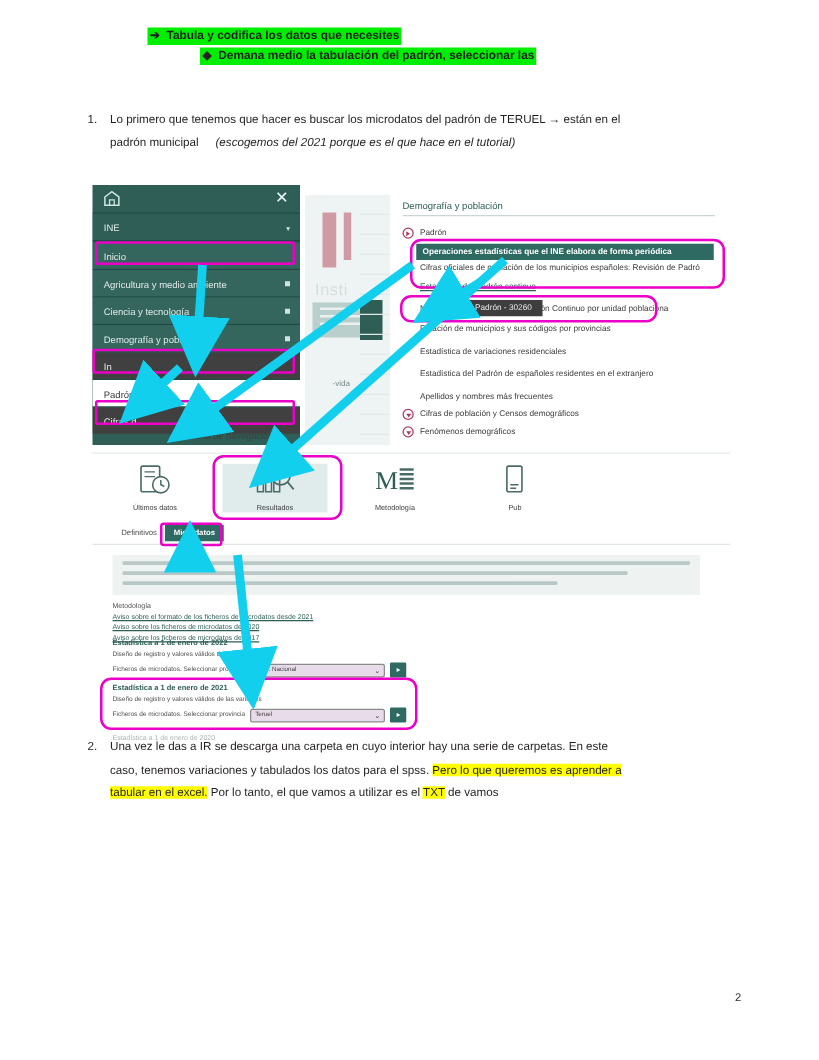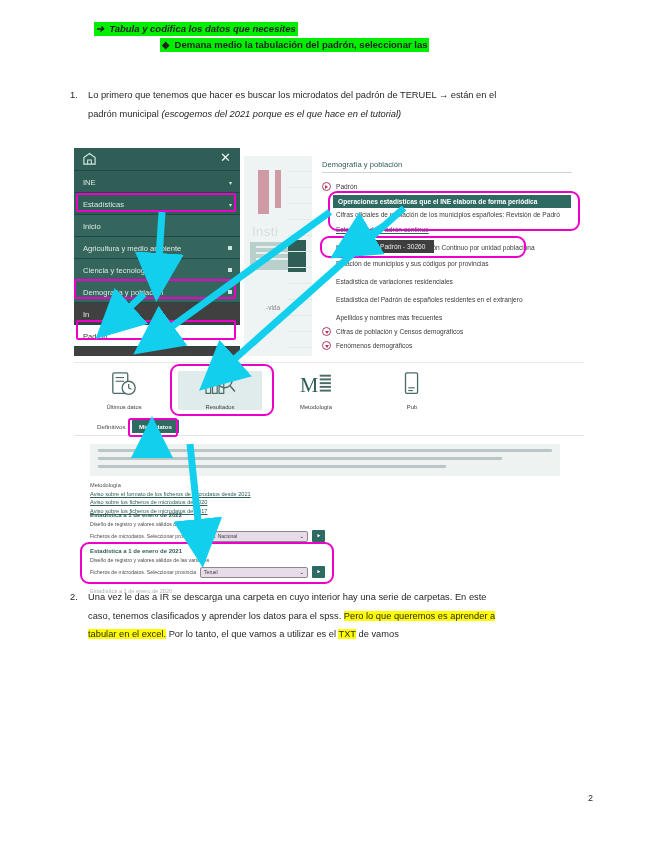--- a/index.html
+++ b/index.html
@@ -10,32 +10,32 @@
     font-family:"Liberation Sans", sans-serif;
     color:#231f20;
     position:relative;
     overflow:hidden;
   }
 
   
   .hl-block { position:absolute; left:0; top:22px; width:655px; }
   .hl-line { display:block; white-space:nowrap; font-size:9.5px; font-weight:bold; color:#231f20; line-height:13px; margin-bottom:3px; }
   .hl-line .mark { background:#00ee00; padding:1px 2px 2px 2px; }
-  .l1 { margin-left:94px;font-style:italic; }
+  .l1 { margin-left:118px; }
   .l2 { margin-left:160px; }
   .l3 { margin-left:176px; }
   .arrow-g { font-weight:bold; }
 
   
   .num-item { position:absolute; display:flex; font-size:9.3px; line-height:18.5px; }
   .num-item .num { width:22px; flex:0 0 22px; text-align:left; padding-left:4px; }
   .num-item .body { width:420px; }
   #para1 { left:66px; top:86px; }
   #para2 { left:66px; top:588px; }
-  .it { font-style:italic; }
+  .it { font-style:italic;margin-left:11px; }
   .yh { background:#ffff00; }
 
   
   .shot { position:absolute; left:74px; top:148px; width:510px; height:420px; }
 
   
   .shot-bg { position:absolute; inset:0; background:#ffffff; }
 
   
   .navpanel {
@@ -217,38 +217,37 @@
         <svg width="15" height="14" viewBox="0 0 16 15">
             <path d="M2 6 L8 1.5 L14 6 L14 13 L2 13 Z" fill="none" stroke="#cfe5e1" stroke-width="1.3"></path>
             <path d="M6 13 L6 8.5 L10 8.5 L10 13" fill="none" stroke="#cfe5e1" stroke-width="1.1"></path>
           </svg>
       </span>
       <span class="nav-close">✕</span>
     </div>
     <div class="nav-sep"></div>
     <div class="nav-row"><span>INE</span><span class="car">▾</span></div>
     <div class="nav-sep"></div>
-    <div class="nav-row"><span>Estadísticas</span><span class="car">▾</span></div>
     <div class="nav-sep"></div>
     <div class="nav-row alt"><span>Inicio</span></div>
     <div class="nav-sep"></div>
     <div class="nav-row alt"><span>Agricultura y medio ambiente</span><span class="sq"></span></div>
     <div class="nav-sep"></div>
     <div class="nav-row alt"><span>Ciencia y tecnología</span><span class="sq"></span></div>
     <div class="nav-sep"></div>
     <div class="nav-row alt"><span>Demografía y población</span><span class="sq"></span></div>
     <div class="nav-sep"></div>
     <div class="nav-row dk"><span>In</span></div>
     <div class="nav-sep"></div>
     <div class="nav-row white"><span>Padrón</span></div>
     <div class="nav-sep"></div>
     <div class="nav-row dk"><span>Cifras d</span></div>
   </div>
 
-  <div class="nav-tip">Padró de navegación</div>
+  <div class="nav-tip">Menú de navegación</div>
 
   <div class="mbox" style="left:2px;  top:45px;  width:160px; height:19px;"></div>
   <div class="mbox" style="left:0px;  top:131px; width:162px; height:20px;"></div>
   <div class="mbox" style="left:2px;  top:172px; width:160px; height:20px;"></div>
 
   <div class="mround" style="left:254px; top:43px; width:252px; height:40px;"></div>
   <div class="mround" style="left:246px; top:88px; width:206px; height:22px;"></div>
 
   <div class="iconstrip">
     <div class="ic" style="left:8px;">
@@ -369,16 +368,16 @@
     <line x1="330" y1="60" x2="146" y2="224" stroke="#12cfee" stroke-width="7" marker-end="url(#ah)"></line>
 
     <line x1="78" y1="296" x2="78" y2="292" stroke="#12cfee" stroke-width="6" marker-end="url(#ah)"></line>
 
     <line x1="116" y1="296" x2="126" y2="392" stroke="#12cfee" stroke-width="7" marker-end="url(#ah)"></line>
   </svg>
 </div>
 
 <div class="num-item" id="para2">
   <div class="num">2.</div>
-  <div class="body"><span>Una vez le das a IR se descarga una carpeta en cuyo interior hay una serie de carpetas. En este caso, tenemos clasificados y aprender los datos para el spss. </span><span class="yh">Pero lo que queremos es aprender a tabular en el excel.</span><span> Por lo tanto, el que vamos a utilizar es el </span><span class="yh">TXT</span><span> de vamos</span></div>
+  <div class="body"><span>Una vez le das a IR se descarga una carpeta en cuyo interior hay una serie de carpetas. En este caso, tenemos variaciones y tabulados los datos para el spss. </span><span class="yh">Pero lo que queremos es aprender a tabular en el excel.</span><span> Por lo tanto, el que vamos a utilizar es el </span><span class="yh">TXT</span><span> de vamos</span></div>
 </div>
 
 <div class="pageno">2</div>
 
 </body></html>

